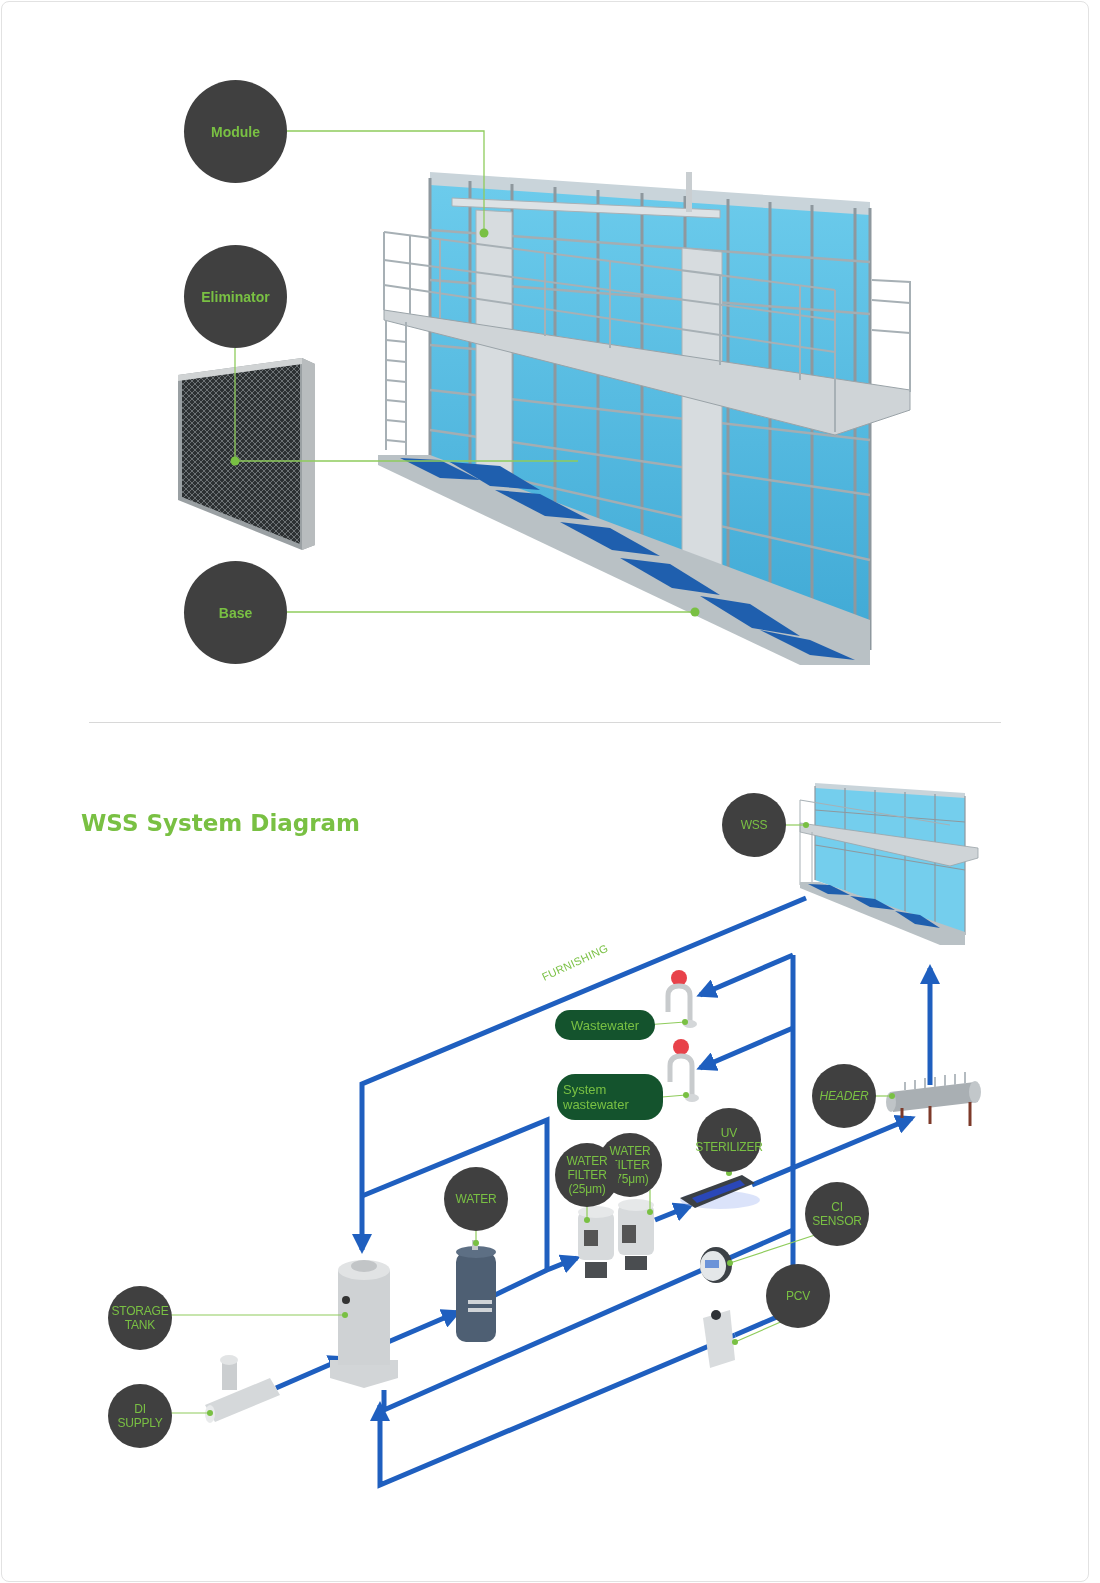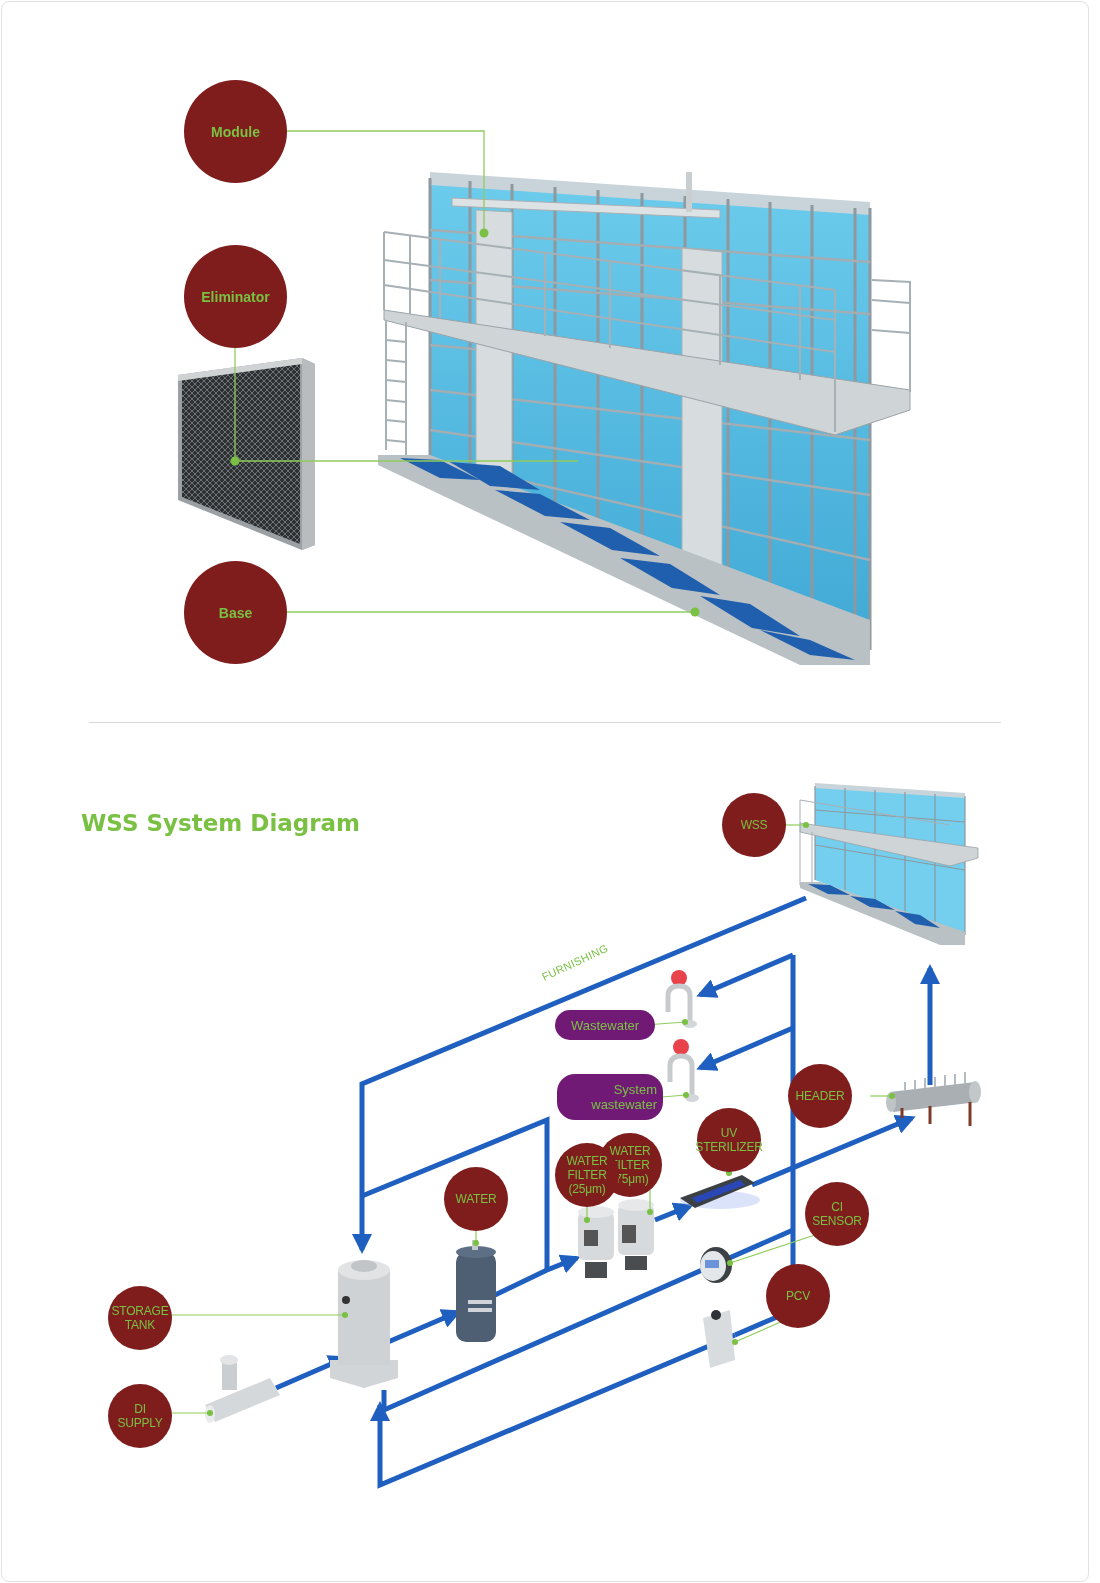--- a/index.html
+++ b/index.html
@@ -1,21 +1,21 @@
 <!DOCTYPE html>
 <html><head>
 <meta charset="utf-8">
 <style>
   html,body{margin:0;padding:0;background:#fff;}
   body{width:1100px;height:1583px;position:relative;overflow:hidden;font-family:"Liberation Sans",sans-serif;}
   .frame{position:absolute;left:1px;top:1px;width:1086px;height:1579px;border:1px solid #e2e2e2;border-radius:8px;background:#fff;}
-  .bubble{position:absolute;border-radius:50%;background:#7f1d1d;display:flex;align-items:center;justify-content:center;text-align:center;color:#79c043;}
+  .bubble{position:absolute;border-radius:50%;background:#404040;display:flex;align-items:center;justify-content:center;text-align:center;color:#79c043;}
   .bubble.big{font-weight:bold;font-size:14px;}
   .bubble.small{font-size:12px;line-height:14px;letter-spacing:-0.2px;align-items:center;}
-  .pill{position:absolute;border-radius:18px;background:#701a75;color:#79c043;display:flex;align-items:center;justify-content:center;text-align:right;font-size:13px;line-height:15px;}
+  .pill{position:absolute;border-radius:18px;background:#14532d;color:#79c043;display:flex;align-items:center;justify-content:center;text-align:left;font-size:13px;line-height:15px;}
   .title{position:absolute;left:81px;top:810px;color:#79c043;font-size:23px;font-weight:bold;font-family:"DejaVu Sans",sans-serif;}
   .divider{position:absolute;left:89px;top:722px;width:912px;height:1px;background:#d8d8d8;}
   svg{position:absolute;left:0;top:0;}
   .furnish{position:absolute;left:540px;top:972px;color:#79c043;font-size:11px;transform:rotate(-25deg);transform-origin:left top;letter-spacing:0.3px;}
 </style>
 </head>
 <body>
 
 <div class="frame"></div>
 
@@ -321,21 +321,21 @@
 
 <div class="bubble small" style="left:722px;top:793px;width:64px;height:64px;">
   <span>WSS</span>
 </div>
 <div class="pill" style="left:555px;top:1010px;width:100px;height:30px;">
   <span>Wastewater</span>
 </div>
 <div class="pill" style="left:557px;top:1074px;width:106px;height:46px;padding:0 6px;box-sizing:border-box;">
   <span>System wastewater</span>
 </div>
-<div class="bubble small" style="left:788px;top:1064px;width:64px;height:64px;">
+<div class="bubble small" style="left:812px;top:1064px;width:64px;height:64px;font-style:italic;">
   <span>HEADER</span>
 </div>
 <div class="bubble small" style="left:697px;top:1108px;width:64px;height:64px;padding:0 6px;box-sizing:border-box;">
   <span>UV STERILIZER</span>
 </div>
 <div class="bubble small" style="left:598px;top:1133px;width:64px;height:64px;padding:0 8px;box-sizing:border-box;">
   <span>WATER FILTER (75μm)</span>
 </div>
 <div class="bubble small" style="left:555px;top:1143px;width:64px;height:64px;padding:0 8px;box-sizing:border-box;">
   <span>WATER FILTER (25μm)</span>

